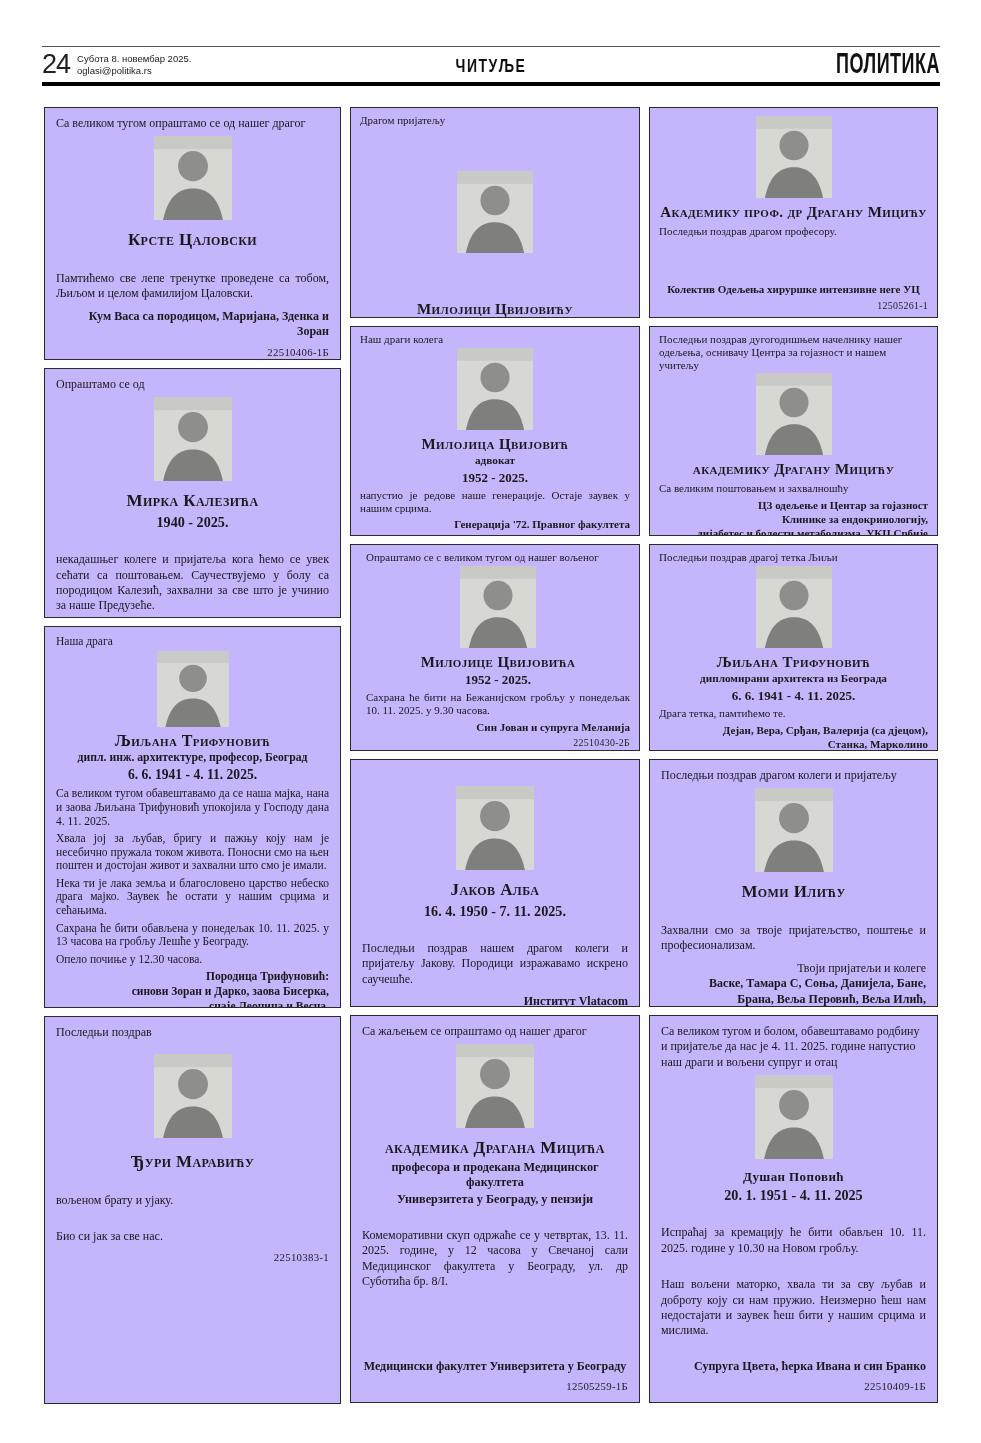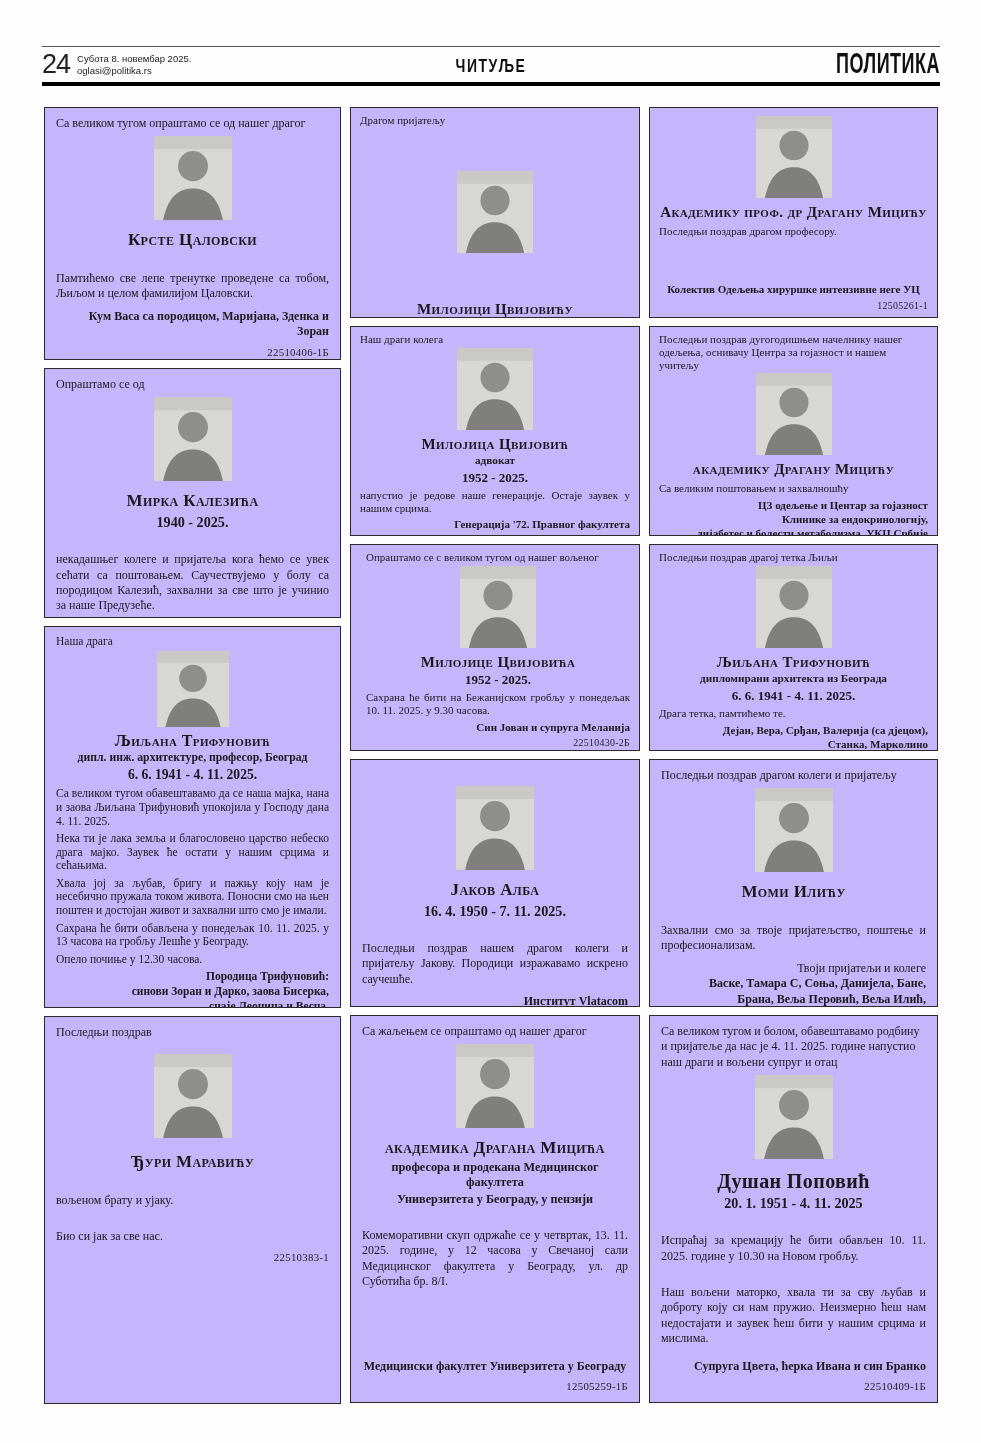--- a/index.html
+++ b/index.html
@@ -27,21 +27,21 @@
   
   .notice { border:1px solid #2a2a2a; background:#c4b5fd; padding:8px 11px;
             display:flex; flex-direction:column; overflow:hidden;
             font-size:12px; line-height:1.28; }
   .intro { text-align:left; }
   .photo { width:78px; height:84px; margin:5px auto 3px; background:#d8d8d6;
            box-shadow:inset 0 0 8px rgba(0,0,0,.25); flex:none; }
   .photo svg { display:block; width:100%; height:100%; }
   .nname { text-align:center; font-weight:700; font-variant:small-caps;
            font-size:17px; line-height:1.1; margin-top:8px; letter-spacing:.4px; }
-  .nname.nocaps { font-variant:normal; font-size:20px; }
+  .nname.nocaps { font-variant:normal; font-size:13px; }
   .subtitle { text-align:center; font-weight:700; font-size:1.02em; line-height:1.22; margin-top:2px; }
   .dates { text-align:center; font-weight:700; font-size:1.18em; margin-top:2px; }
   .body-par { text-align:justify; margin-top:21px; }
   .sig-block { margin-top:auto; padding-top:7px; }
   .sig-line { text-align:right; line-height:1.3; }
   .sig-line.b { font-weight:700; }
   .sig-line.c { text-align:center; }
   .ref { text-align:right; font-size:0.9em; letter-spacing:.3px; margin-top:6px; color:#222; }
 
   
@@ -119,22 +119,22 @@
               <rect width="60" height="64" fill="#d7d7d4"></rect>
               <rect width="60" height="10" fill="#c9c9c6"></rect>
               <circle cx="30" cy="23" r="11.5" fill="#8e8e8c"></circle>
               <path d="M7 64 C11 45 20 40 30 40 C40 40 49 45 53 64 Z" fill="#7f7f7d"></path>
             </svg>
           </div>
           <div class="nname">Љиљана Трифуновић</div>
           <div class="subtitle">дипл. инж. архитектуре, професор, Београд</div>
           <div class="dates">6. 6. 1941 - 4. 11. 2025.</div>
           <div class="body-par">Са великом тугом обавештавамо да се наша мајка, нана и заова Љиљана Трифуновић упокојила у Господу дана 4. 11. 2025.</div>
+          <div class="body-par">Хвала јој за љубав, бригу и пажњу коју нам је несебично пружала током живота. Поносни смо на њен поштен и достојан живот и захвални што смо је имали.</div>
           <div class="body-par">Нека ти је лака земља и благословено царство небеско драга мајко. Заувек ће остати у нашим срцима и сећањима.</div>
-          <div class="body-par">Хвала јој за љубав, бригу и пажњу коју нам је несебично пружала током живота. Поносни смо на њен поштен и достојан живот и захвални што смо је имали.</div>
           <div class="body-par">Сахрана ће бити обављена у понедељак 10. 11. 2025. у 13 часова на гробљу Лешће у Београду.</div>
           <div class="body-par">Опело почиње у 12.30 часова.</div>
           <div class="sig-block">
             <div class="sig-line b">Породица Трифуновић:</div>
             <div class="sig-line b">синови Зоран и Дарко, заова Бисерка,</div>
             <div class="sig-line b">снаје Леонина и Весна,</div>
           </div>
         </article>
         <article class="notice roomy" style="height: 388px;">
           <div class="intro">Последњи поздрав</div>

